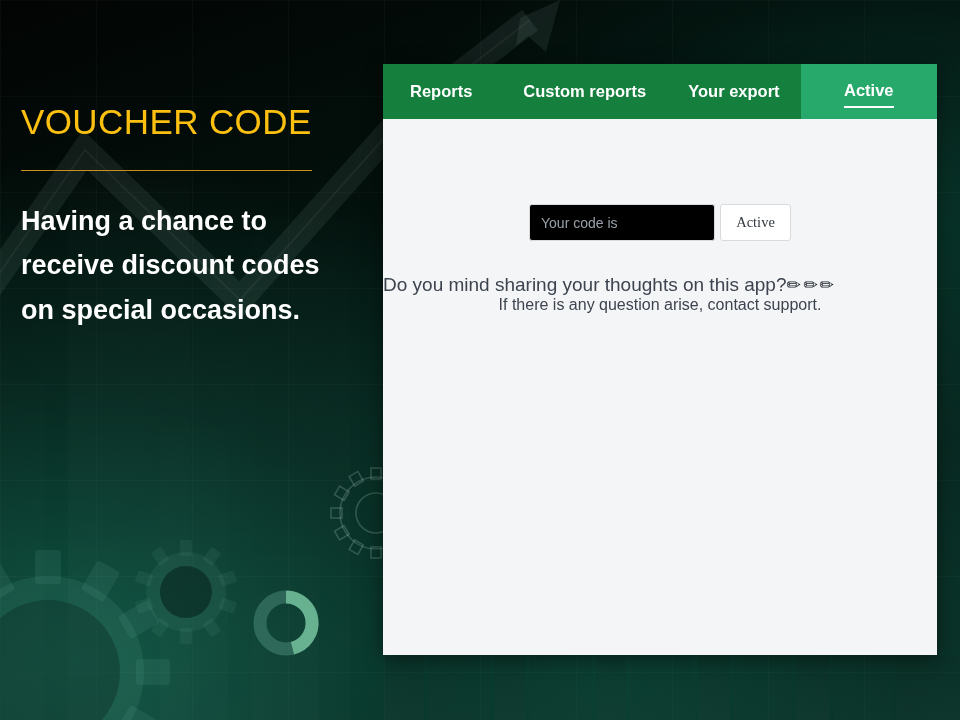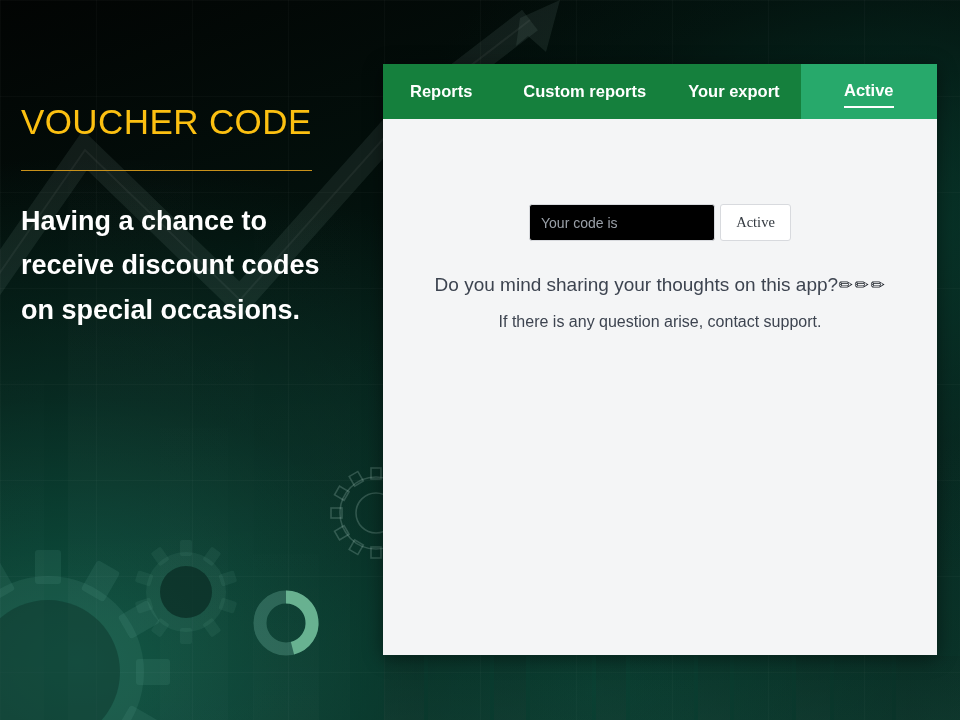--- a/index.html
+++ b/index.html
@@ -161,42 +161,40 @@
     font-size: 14.5px;
     color: #32383f;
     cursor: pointer;
     font-family: Liberation Serif, serif;
   }
 
   .thoughts-row {
     margin-top: 33px;
     display: flex;
     align-items: center;
-    justify-content: center;
     color: #3d4450;
     font-size: 19px;
     white-space: nowrap;
   }
   .pencils {
     display: inline-flex;
     align-items: center;
     gap: 1px;
     margin-left: 0px;
   }
   .pencil {
     display: inline-block;
     font-size: 18px;
     line-height: 1;
     color: #151a22;
     transform: scaleX(0.95);
     cursor: pointer;
   }
 
   .support-line {
-    margin-top: 17px;
     text-align: center;
     color: #3d4450;
     font-size: 16px;
   }
 </style>
 </head>
 <body>
 
 <div id="slide">
 

